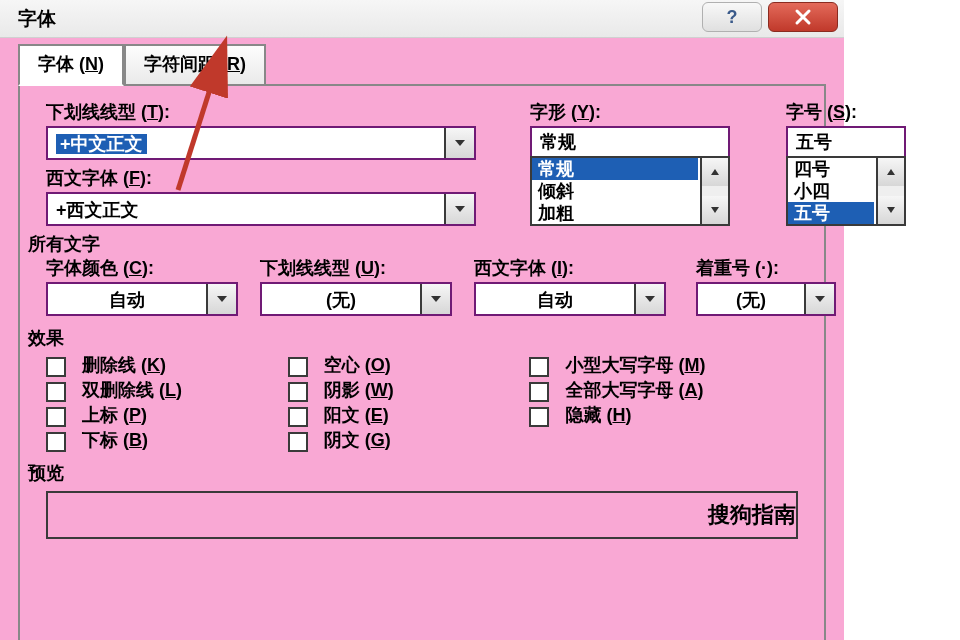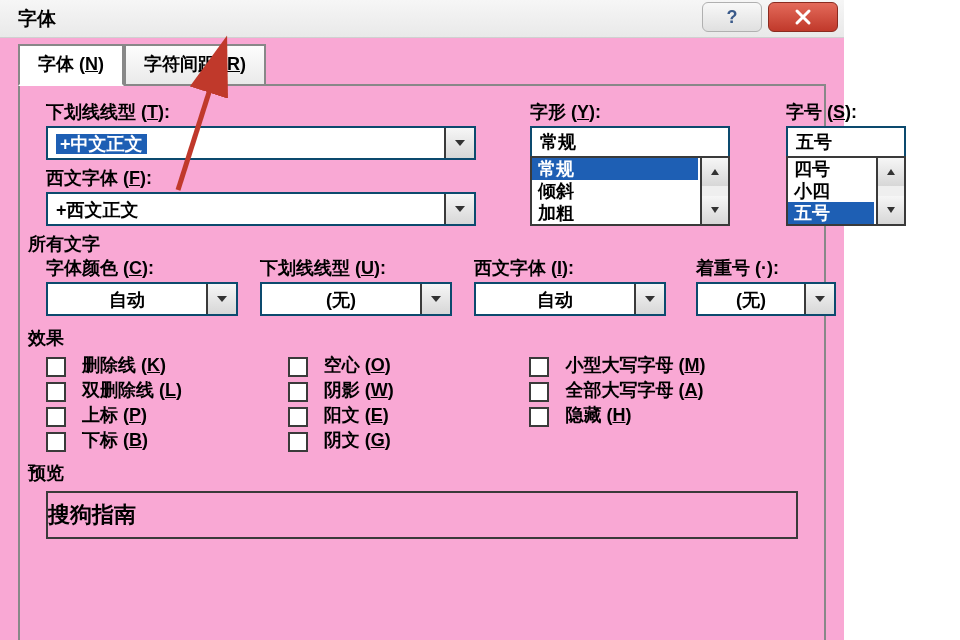--- a/index.html
+++ b/index.html
@@ -20,42 +20,42 @@
   .tab.active { border-bottom:2px solid #fff; z-index:5; }
   .tab.inactive { background:linear-gradient(#fdfdfd,#eaeaea); }
   .tab .mn { text-decoration:underline; }
   .tabpanel { border:2px solid #888; padding:14px 26px 10px 26px; position:relative; height:560px; }
   
   .lbl { font-weight:700; margin-bottom:2px; }
   .mn { text-decoration:underline; }
   
   .flex { display:flex; }
   
-  .combo { display:flex; border:2px solid #0c4a6e; background:#fff; height:34px; }
+  .combo { display:flex; border:2px solid #701a75; background:#fff; height:34px; }
   .combo .value { flex:1; padding:4px 8px 0 8px; white-space:nowrap; overflow:hidden; font-weight:700; }
   .combo .arrow { width:30px; border-left:2px solid #3a3a3a; background:linear-gradient(#f6f6f6,#d7d7d7); display:flex; align-items:center; justify-content:center; }
   .combo .arrow svg { width:12px; height:8px; }
   .selectedBlue { background:#1e5fb4; color:#fff; }
   
   .listbox { border:2px solid #3a3a3a; background:#fff; position:relative; }
   .listbox .inner { position:absolute; left:0; top:0; right:30px; bottom:0; overflow:hidden; }
   .listbox .item { padding:0 6px; line-height:22px; font-weight:700; }
   .listbox .item.sel { background:#1e5fb4; color:#fff; }
   .listbox .sb { position:absolute; right:0; top:0; bottom:0; width:28px; border-left:2px solid #3a3a3a; display:flex; flex-direction:column; }
   .sb .sarrow { height:28px; background:linear-gradient(#f6f6f6,#d7d7d7); display:flex; align-items:center; justify-content:center; }
   .sb .track { flex:1; background:#efefef; }
   .sb .sarrow svg { width:10px; height:8px; }
   
   .chk { display:flex; align-items:flex-end; gap:16px; font-weight:700; margin:1px 0; }
   .chk .box { width:20px; height:20px; border:2px solid #3a3a3a; background:#fff; }
   
   .group-title { font-weight:700; margin-top:6px; }
   .smallcombo .value { text-align:center; }
   
-  .previewbox { border:2px solid #3a3a3a; height:48px; display:flex; align-items:center; justify-content:flex-start; font-weight:700; font-size:22px; margin-top:6px; }
+  .previewbox { border:2px solid #3a3a3a; height:48px; display:flex; align-items:center; justify-content:flex-end; font-weight:700; font-size:22px; margin-top:6px; }
   
   .annot { position:absolute; left:160px; top:70px; pointer-events:none; }
   .annot svg { overflow:visible; }
 </style>
 </head>
 <body>
 
 <div class="window">
 
   <div class="titlebar">

